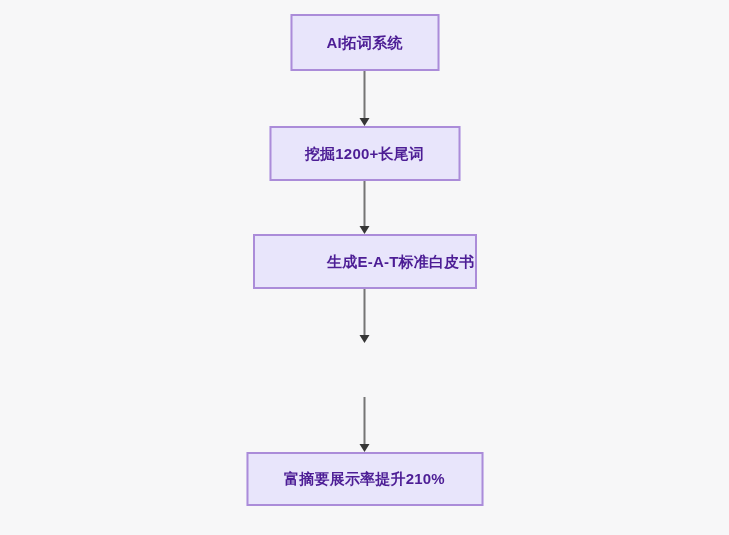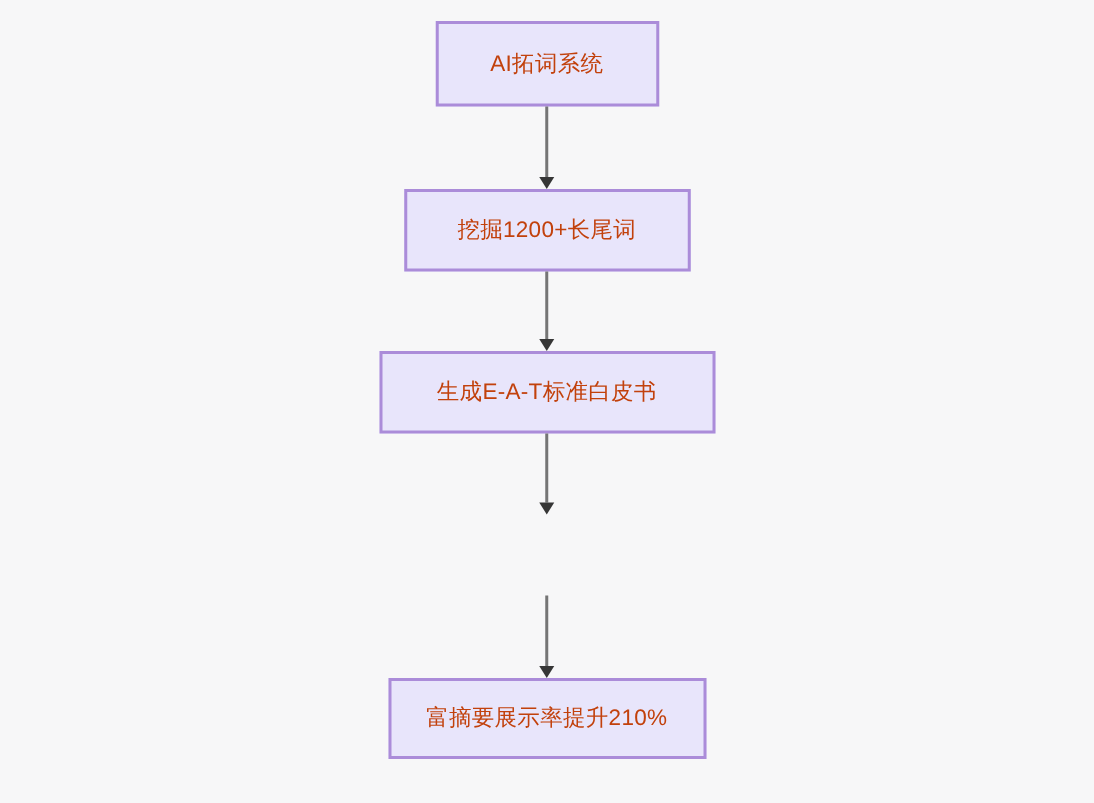--- a/index.html
+++ b/index.html
@@ -26,23 +26,24 @@
     border-radius: 0;
     display: flex;
     align-items: center;
     justify-content: center;
     left: 50%;
     transform: translateX(-50%);
   }
   .node-label {
     font-size: 15px;
     line-height: 1.2;
-    color: #c2410c;
+    color: #4c1d95;
     white-space: nowrap;
     letter-spacing: 0.2px;
+    font-weight: bold;
   }
   .edge {
     position: absolute;
     left: 50%;
     transform: translateX(-50%);
     width: 11px;
   }
   .edge-line {
     position: absolute;
     left: 50%;
@@ -58,23 +59,23 @@
     bottom: 0;
     width: 0;
     height: 0;
     border-left: 5px solid transparent;
     border-right: 5px solid transparent;
     border-top: 8px solid #363636;
   }
   
   .n0 { top: 14px;  width: 149px; height: 57px; }
   .n1 { top: 126px; width: 191px; height: 55px; text-align: right; }
-  .n2 { top: 234px; width: 224px; height: 55px; }
+  .n2 { top: 234px; width: 224px; height: 55px; justify-content: flex-end; }
   .n3 { top: 343px; width: 216px; height: 54px; }
-  .n4 { top: 452px; width: 212px; height: 54px; }
+  .n4 { top: 452px; width: 237px; height: 54px; }
   
   .e0 { top: 71px;  height: 55px; }
   .e1 { top: 181px; height: 53px; }
   .e2 { top: 289px; height: 54px; }
   .e3 { top: 397px; height: 55px; }
   .e0 .edge-line { height: 47px; }
   .e1 .edge-line { height: 45px; }
   .e2 .edge-line { height: 46px; }
   .e3 .edge-line { height: 47px; }
 </style>

